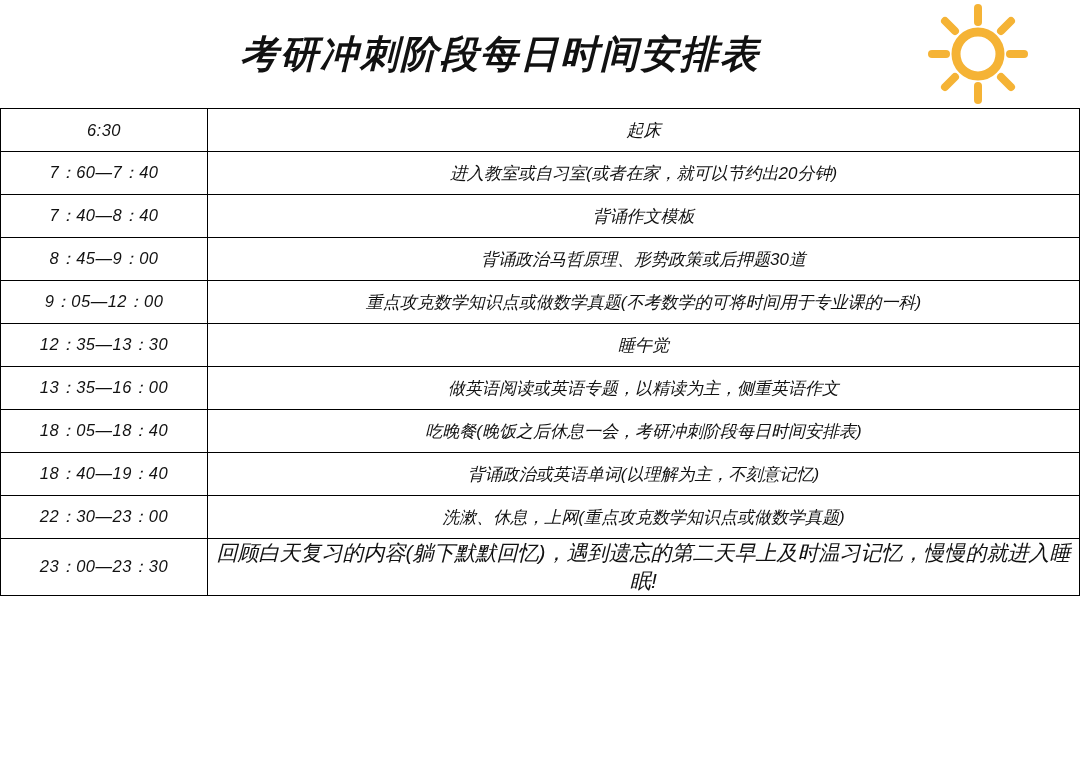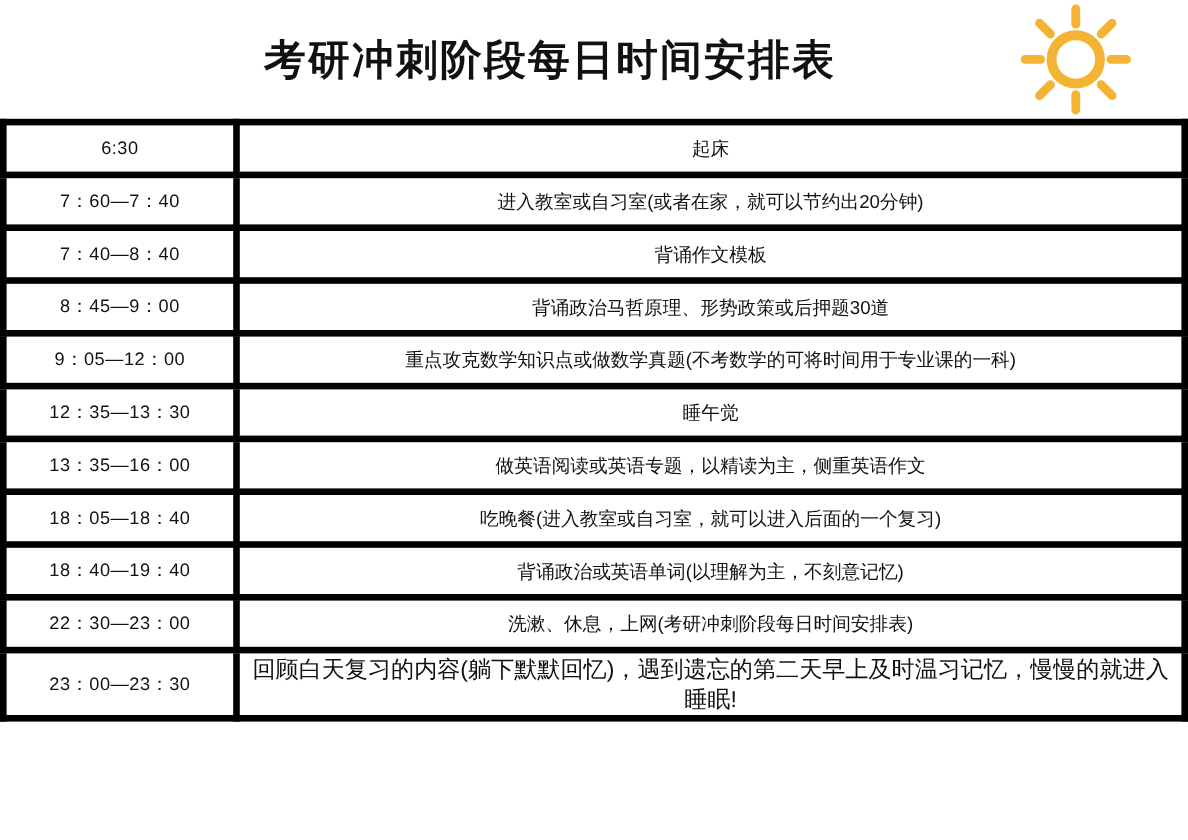--- a/index.html
+++ b/index.html
@@ -12,20 +12,21 @@
     height: 764px;
     font-family: "Liberation Sans", sans-serif;
     color: #1a1a1a;
     overflow: hidden;
   }
   .page {
     position: relative;
     width: 1060px;
     height: 764px;
     box-sizing: border-box;
+    font-style: italic;
   }
   .header {
     position: relative;
     height: 108px;
     display: flex;
     align-items: center;
     justify-content: center;
   }
   .title {
     font-size: 38px;
@@ -42,21 +43,21 @@
     top: 2px;
     width: 120px;
     height: 104px;
   }
   .schedule-table {
     width: 1080px;
     border-collapse: collapse;
     table-layout: fixed;
   }
   .schedule-table td {
-    border: 6px solid #000000;
+    border: 1px solid #000000;
     height: 42px;
     padding: 0 6px;
     text-align: center;
     vertical-align: middle;
     font-size: 17px;
     color: #111111;
   }
   .schedule-table td.time-cell {
     width: 194px;
     font-size: 16.5px;
@@ -118,29 +119,29 @@
       <tr>
         <td class="time-cell">12：35—13：30</td>
         <td class="activity-cell">睡午觉</td>
       </tr>
       <tr>
         <td class="time-cell">13：35—16：00</td>
         <td class="activity-cell">做英语阅读或英语专题，以精读为主，侧重英语作文</td>
       </tr>
       <tr>
         <td class="time-cell">18：05—18：40</td>
-        <td class="activity-cell">吃晚餐(进入教室或自习室，就可以进入后面的一个复习)</td>
+        <td class="activity-cell">吃晚餐(晚饭之后休息一会，考研冲刺阶段每日时间安排表)</td>
       </tr>
       <tr>
         <td class="time-cell">18：40—19：40</td>
         <td class="activity-cell">背诵政治或英语单词(以理解为主，不刻意记忆)</td>
       </tr>
       <tr>
         <td class="time-cell">22：30—23：00</td>
-        <td class="activity-cell">洗漱、休息，上网(考研冲刺阶段每日时间安排表)</td>
+        <td class="activity-cell">洗漱、休息，上网(重点攻克数学知识点或做数学真题)</td>
       </tr>
       <tr class="last-row">
         <td class="time-cell">23：00—23：30</td>
         <td class="activity-cell">回顾白天复习的内容(躺下默默回忆)，遇到遗忘的第二天早上及时温习记忆，慢慢的就进入睡眠!</td>
       </tr>
     </tbody>
   </table>
 
 </div>
 

